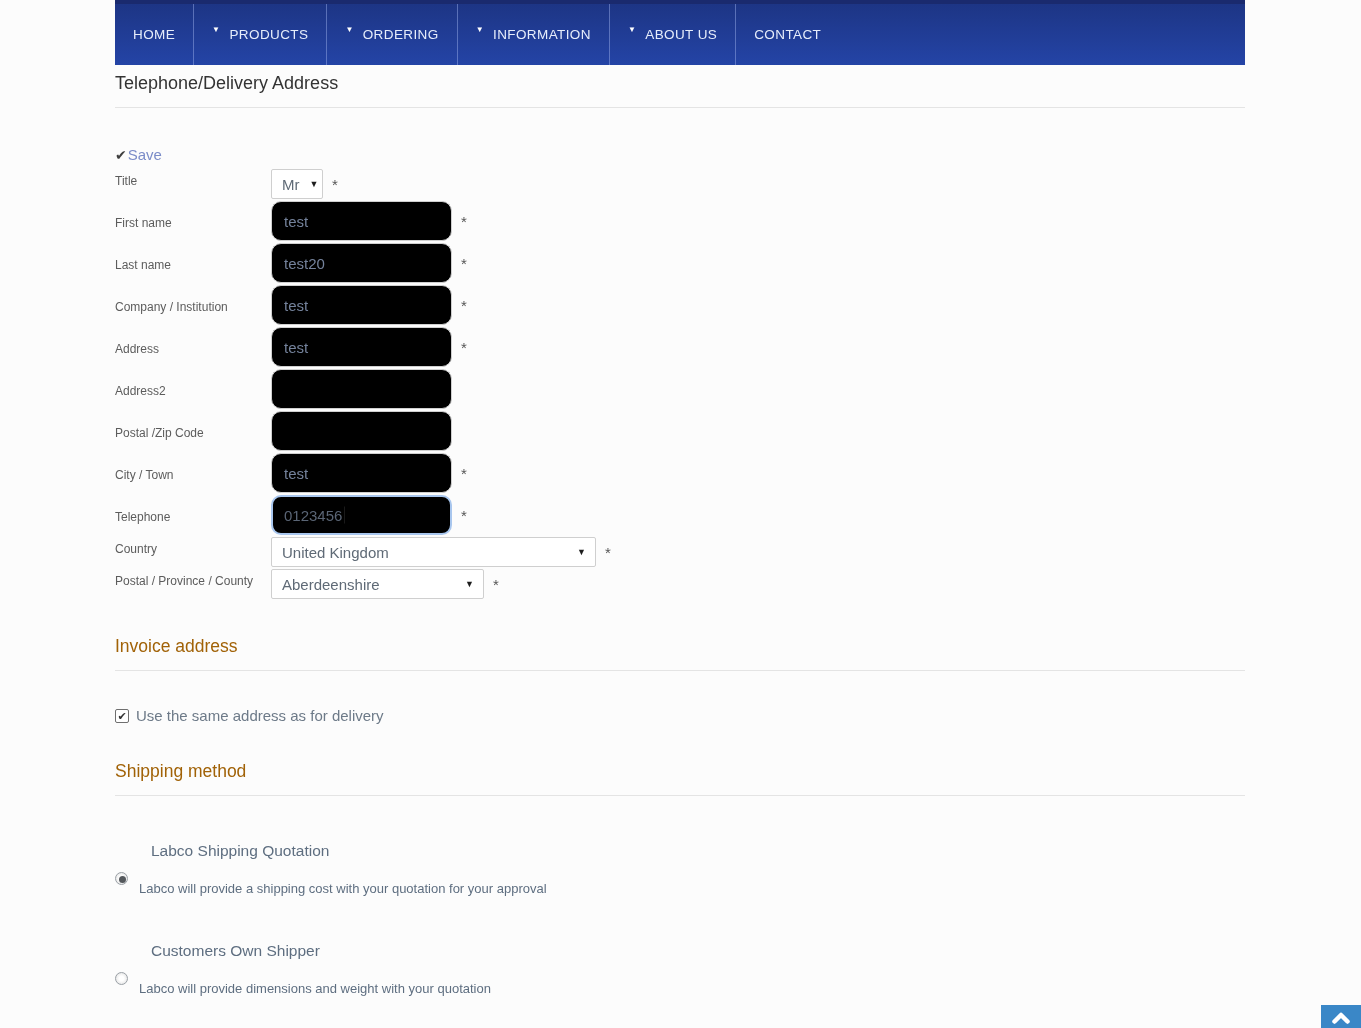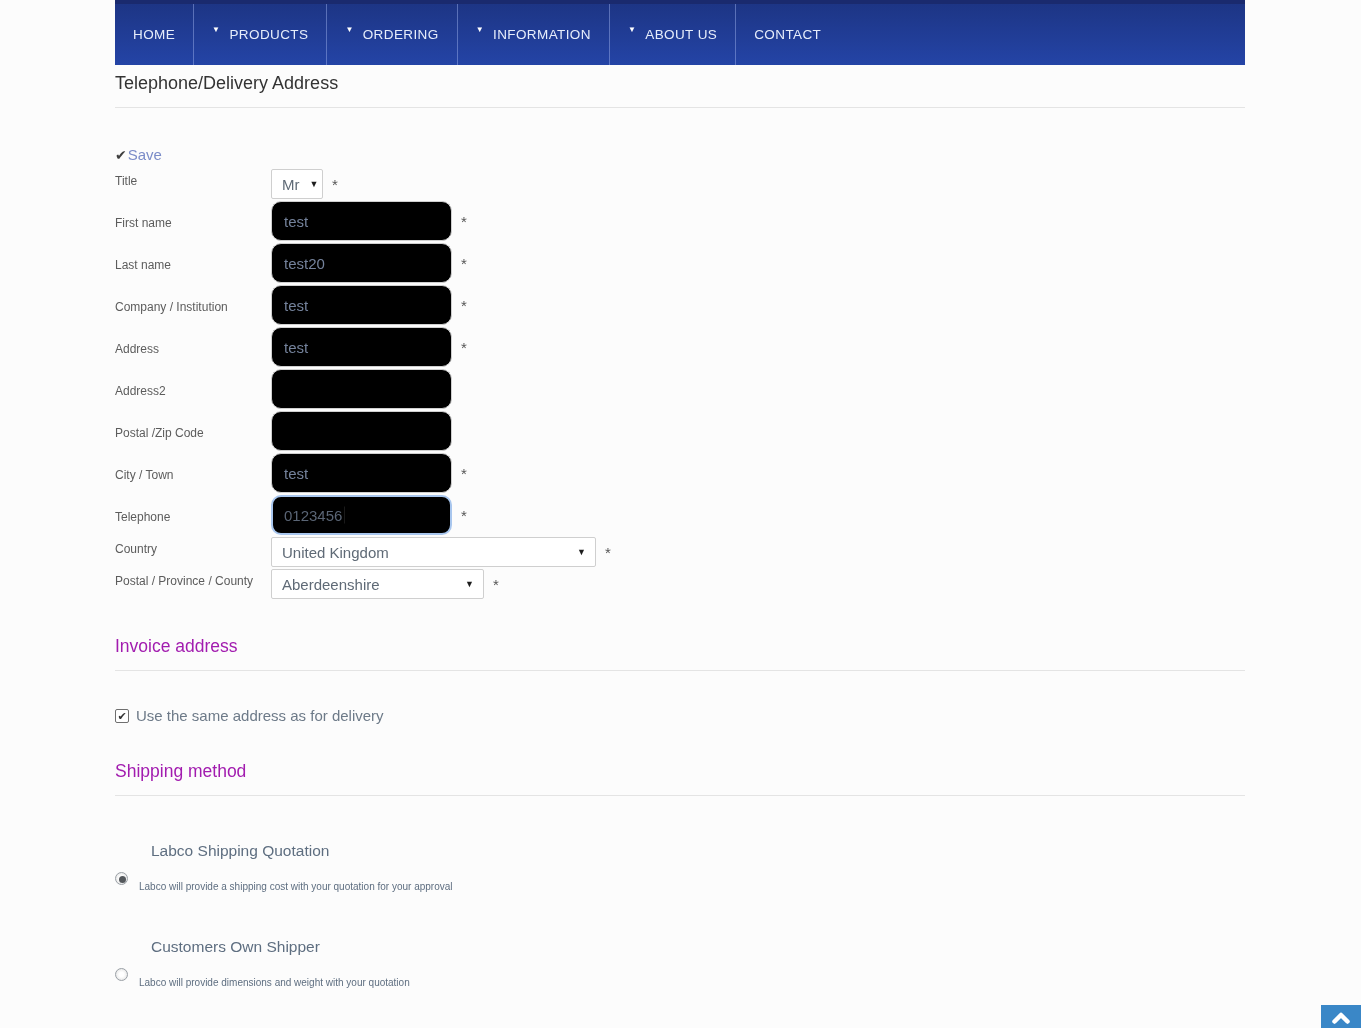--- a/index.html
+++ b/index.html
@@ -26,21 +26,21 @@
     white-space: nowrap;
   }
   .nav-item + .nav-item { border-left: 1px solid rgba(150,170,230,0.5); }
   .nav-caret {
     font-size: 8px; color: #ffffff; margin-right: 9px;
     transform: translateY(-5px); display: inline-block;
   }
 
   
   h1.page-title { margin: 8px 0 0; font-size: 18px; font-weight: 400; color: #333; }
-  h2.section-title { margin: 37px 0 0; font-size: 17.5px; font-weight: 400; color: #a21caf; }
+  h2.section-title { margin: 37px 0 0; font-size: 17.5px; font-weight: 400; color: #a16207; }
   hr.rule { border: 0; border-top: 1px solid #e4e4e4; margin: 13px 0 0; }
 
   
   .save-row { margin-top: 38px; font-size: 15px; cursor: pointer; width: 60px; }
   .check-icon { color: #3f3f3f; font-size: 14px; margin-right: 1px; }
   .save-label { color: var(--save-link, #7b8cc8); }
 
   
   form.address-form { margin-top: 6px; }
   .form-row { display: flex; align-items: flex-end; margin-bottom: 2px; }
@@ -94,21 +94,21 @@
     border: 1px solid #9aa0a6; margin-top: 30px; flex-shrink: 0;
     background: radial-gradient(#ffffff 30%, #dcdcdc 100%);
     position: relative; cursor: pointer;
   }
   .radio.checked::after {
     content: ""; position: absolute; left: 3px; top: 3px;
     width: 7px; height: 7px; border-radius: 50%; background: #54585c;
   }
   .method-text { margin-left: 11px; }
   .method-name { color: #5e6e80; font-size: 15.5px; margin-left: 12px; }
-  .method-desc { margin-top: 21px; color: #5e6e80; font-size: 10px; }
+  .method-desc { margin-top: 21px; color: #5e6e80; font-size: 13px; }
 
   
   .scroll-top {
     position: fixed; right: 0; bottom: -17px;
     width: 40px; height: 40px; border: none; cursor: pointer;
     background: var(--scroll-button, #3a87c7);
     display: flex; justify-content: center; align-items: flex-start;
     padding-top: 7px;
   }
 </style>

